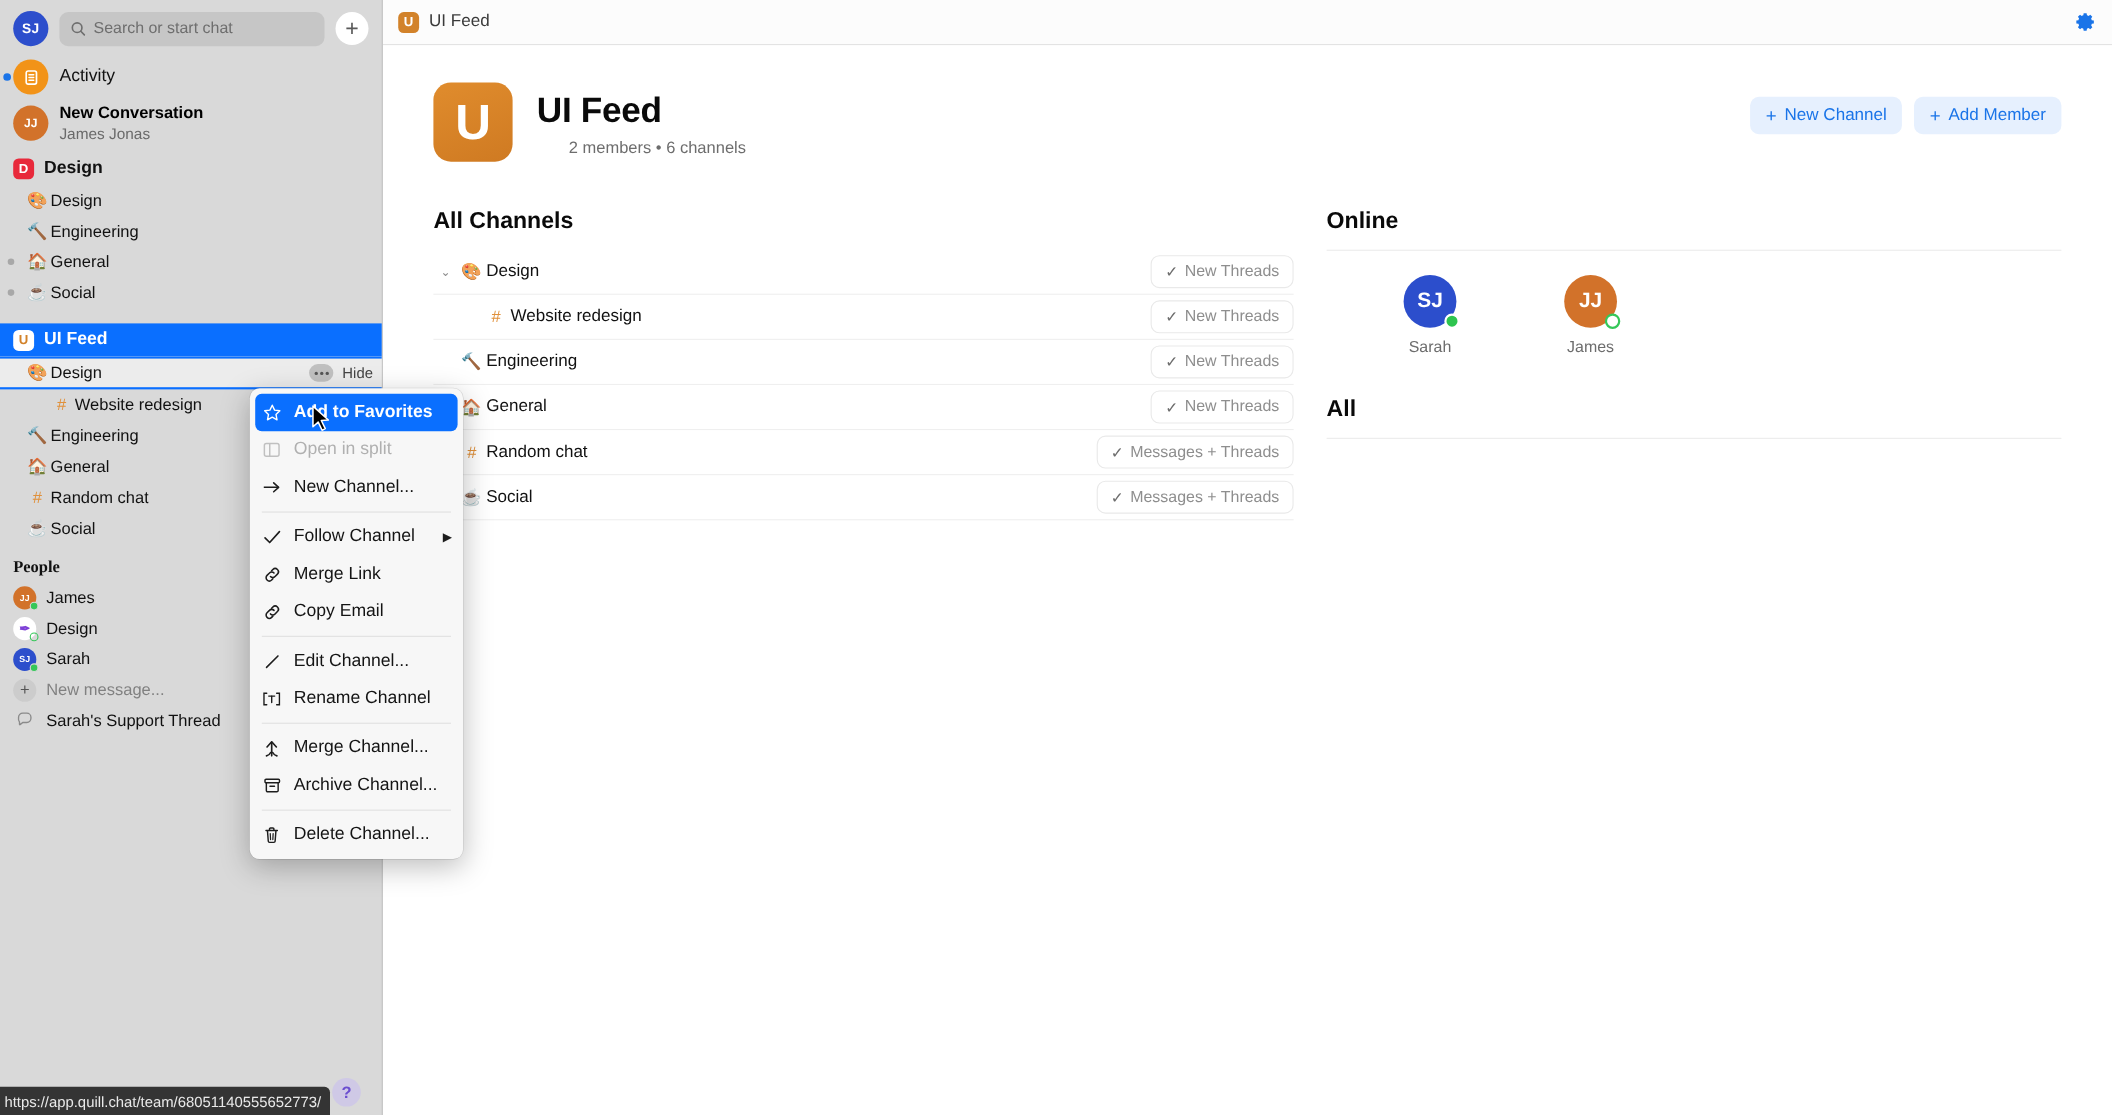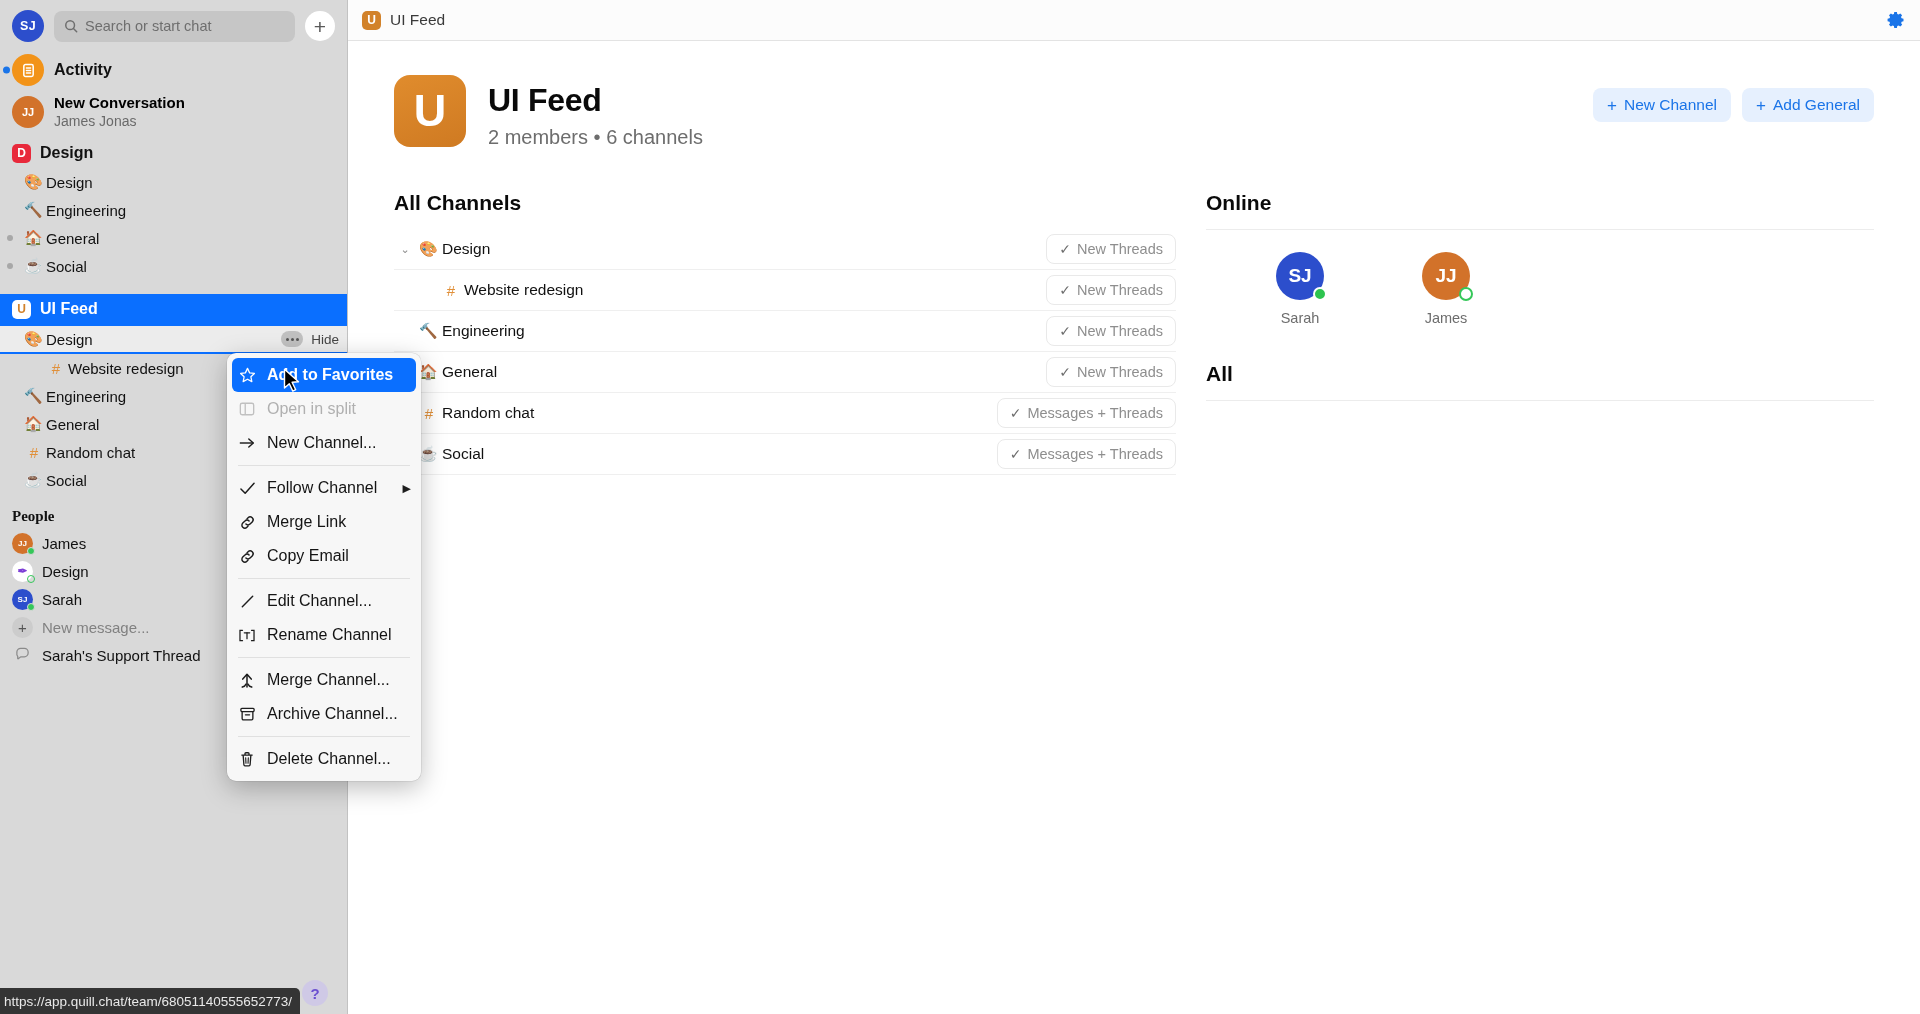--- a/index.html
+++ b/index.html
@@ -52,21 +52,21 @@
     flex: 0 0 32px;
   }
   .conv-t1 { font-size: 15px; font-weight: 700; color: #000000; line-height: 18px; }
   .conv-t2 { font-size: 14px; color: #6a6a6a; line-height: 18px; }
 
   .act-row { display: flex; align-items: center; gap: 10px; padding: 4px 12px; position: relative; }
   .act-ico {
     width: 32px; height: 32px; border-radius: 50%; background: #f29318;
     display: flex; align-items: center; justify-content: center; flex: 0 0 32px;
   }
-  .act-lbl { font-size: 16px; font-weight: 700; color: #111; }
+  .act-lbl { font-size: 16px; font-weight: 400; color: #111; }
   .blue-dot { position: absolute; left: 3px; top: 50%; transform: translateY(-50%);
     width: 7px; height: 7px; border-radius: 50%; background: #1a74e8; }
 
   .team-hdr { display: flex; align-items: center; gap: 9px; padding: 3px 12px; height: 30px; }
   .team-badge {
     width: 19px; height: 19px; border-radius: 5px; color: #fff; font-size: 12px;
     font-weight: 700; display: flex; align-items: center; justify-content: center; flex: 0 0 19px;
   }
   .team-name { font-size: 16px; font-weight: 700; color: #111; }
 
@@ -145,21 +145,21 @@
   .content { flex: 1 1 auto; padding: 34px 46px 0 46px; overflow: hidden; }
   .hdr-wrap { display: flex; align-items: flex-start; }
   .big-av {
     width: 72px; height: 72px; border-radius: 16px;
     background: linear-gradient(160deg,#e08c2d,#cf7a22);
     color: #fff; font-size: 45px; font-weight: 600;
     display: flex; align-items: center; justify-content: center; flex: 0 0 72px;
   }
   .hdr-txt { margin-left: 22px; padding-top: 7px; }
   .hdr-title { font-size: 32px; font-weight: 700; color: #0a0a0a; letter-spacing: -.3px; }
-  .hdr-sub { font-size: 20px; color: #6d6d6d; margin-top: 7px; }
+  .hdr-sub { font-size: 15px; color: #6d6d6d; margin-top: 7px; margin-left: 29px; }
   .hdr-actions { margin-left: auto; display: flex; gap: 11px; padding-top: 13px; }
   .act-btn {
     background: #e6f0fe; color: #1a74e8; font-size: 15.5px;
     border-radius: 8px; padding: 8px 14px; display: flex; align-items: center; gap: 7px;
     border: none; font-family: inherit; white-space: nowrap;
   }
   .act-btn .pl { font-size: 17px; line-height: 1; }
 
   .cols { display: flex; margin-top: 42px; gap: 30px; }
   .col-left { width: 782px; flex: 0 0 782px; }
@@ -387,21 +387,21 @@
           <div class="hdr-title">UI Feed</div>
           <div class="hdr-sub">2 members • 6 channels</div>
         </div>
         <div class="hdr-actions">
           <button class="act-btn">
             <span class="pl">+</span>
             <span>New Channel</span>
           </button>
           <button class="act-btn">
             <span class="pl">+</span>
-            <span>Add General</span>
+            <span>Add Member</span>
           </button>
         </div>
       </div>
 
       <div class="cols">
 
         <div class="col-left">
           <div class="col-title">All Channels</div>
 
           <div class="ch-row">

